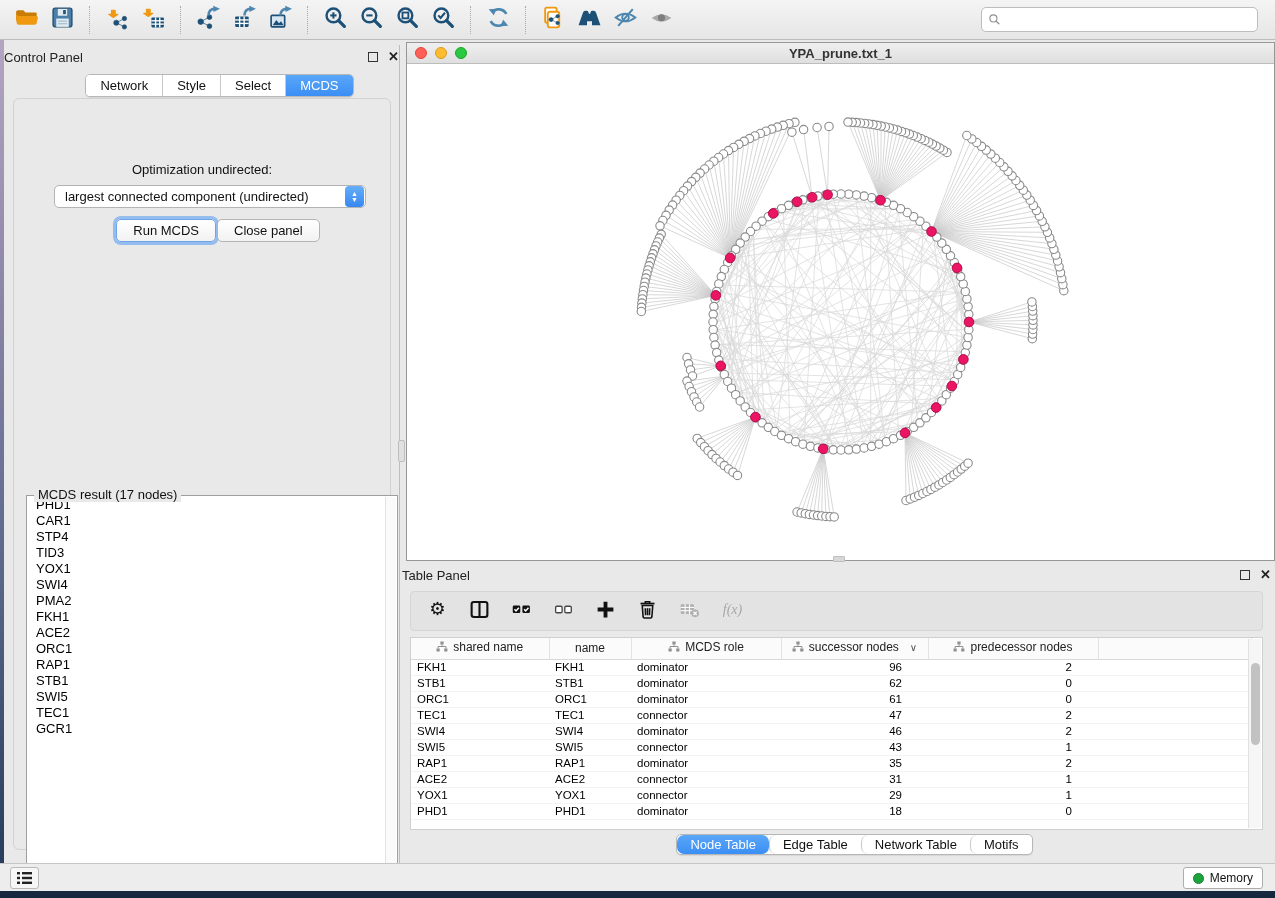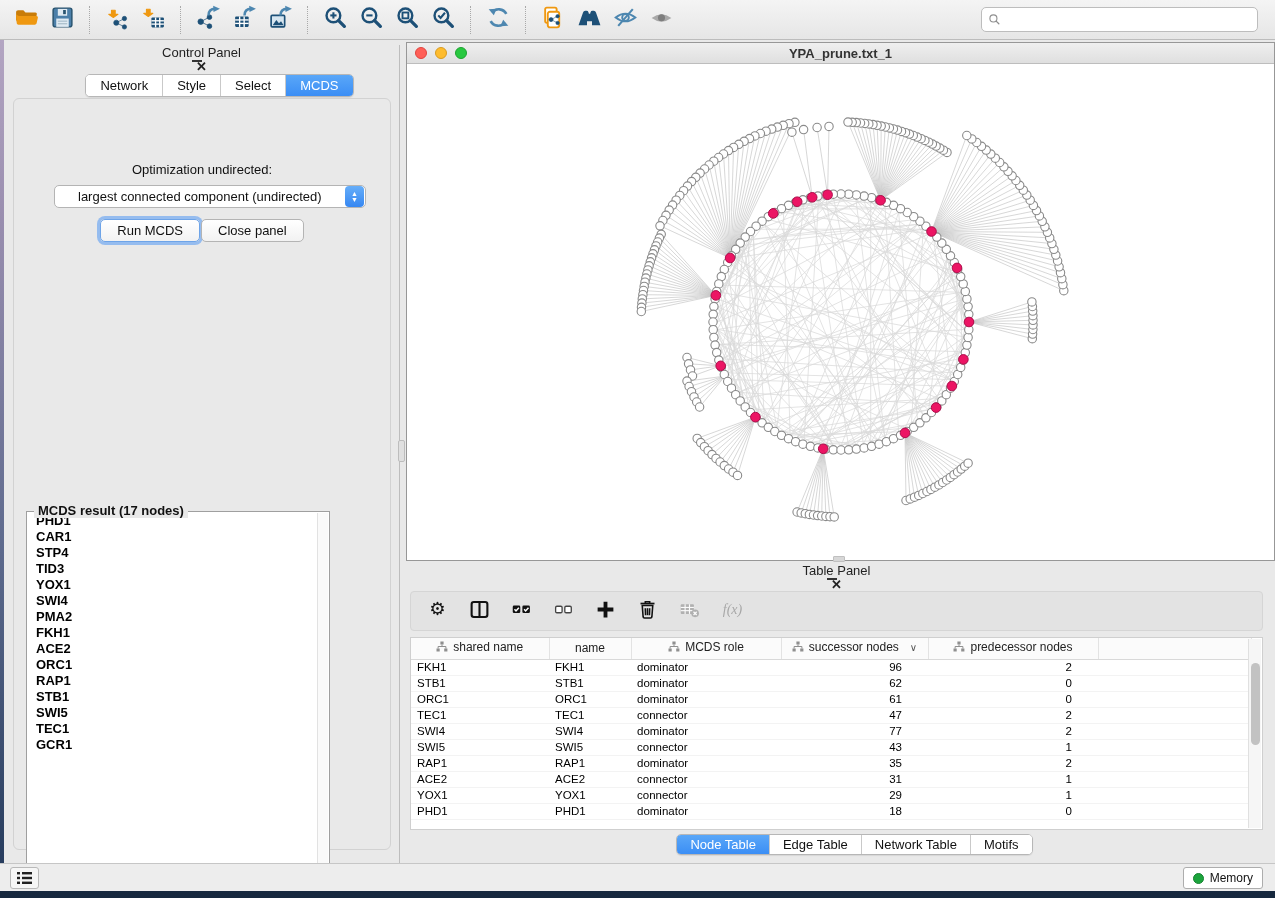--- a/index.html
+++ b/index.html
@@ -23,46 +23,46 @@
   .tb-spacer { flex:1; }
   .searchbox { width:277px; height:25px; margin-right:17px; background:#fff;
     border:1px solid #bdbdbd; border-radius:5px; display:flex; align-items:center; padding:0 6px; }
   .searchbox input { border:none; outline:none; flex:1; font-size:12px; height:20px;
     font-family:"Liberation Sans",sans-serif; background:transparent; }
   .searchbox svg { width:13px; height:13px; margin-right:4px; flex:none; }
 
   
   .control-panel { position:absolute; left:4px; top:45px; width:396px; height:818px;
     background:#e9e9e9; border-right:1px solid #bdbdbd; }
-  .panel-header { height:24px; display:flex; align-items:center; padding:0 12px; font-size:13px; color:#222;flex-direction:column; }
+  .panel-header { height:24px; display:flex; align-items:center; padding:0 0; font-size:13px; color:#222; }
   .panel-header .ph-title { flex:1; }
   .win-float { width:10px; height:10px; border:1.5px solid #333; margin-right:10px; }
   .win-close { font-size:13px; font-weight:bold; color:#222; line-height:10px; }
   .cp-tabs { position:absolute; left:0; top:29px; width:100%; display:flex; justify-content:center; }
   .seg-group { display:inline-flex; border:1px solid #b7b7b7; border-radius:5px; overflow:hidden;
     background:#fff; box-shadow:0 1px 1px rgba(0,0,0,.08);margin-left:36px; }
   .seg { padding:3px 14px; font-size:13px; color:#111; background:#fff; border-left:1px solid #c9c9c9; cursor:default; }
   .seg:first-child { border-left:none; }
   .seg.sel { background:linear-gradient(180deg,#5aa7f8,#3b8ef5); color:#fff; }
   .cp-content { position:absolute; left:9px; top:53px; width:378px; height:752px;
     border:1px solid #d2d2d2; border-radius:6px; background:#e9e9e9; }
   .opt-label { position:absolute; left:0; top:63px; width:100%; text-align:center; font-size:13px; color:#111; }
   .dropdown { position:absolute; left:40px; top:86px; width:312px; height:23px; background:#fff;
     border:1px solid #b4b4b4; border-radius:5px; display:flex; align-items:center; font-size:13px; color:#111; }
-  .dropdown .dd-text { flex:1; padding-left:23px; white-space:nowrap; overflow:hidden; }
+  .dropdown .dd-text { flex:1; padding-left:10px; white-space:nowrap; overflow:hidden; }
   .dd-stepper { width:19px; height:21px; border-radius:4px; margin-right:1px;
     background:linear-gradient(180deg,#66aef9,#3687f2); display:flex; flex-direction:column;
     align-items:center; justify-content:center; color:#fff; font-size:7px; line-height:6px; }
-  .cp-buttons { position:absolute; left:0; top:120px; width:100%; display:flex; justify-content:center; gap:1px; }
+  .cp-buttons { position:absolute; left:16px; top:120px; width:100%; display:flex; justify-content:center; gap:1px; }
   .mac-btn { height:23px; padding:0 16px; background:linear-gradient(180deg,#ffffff,#f2f2f2);
     border:1px solid #b4b4b4; border-radius:5px; font-size:13px; color:#111;
     font-family:"Liberation Sans",sans-serif; cursor:default; }
   .mac-btn.focused { box-shadow:0 0 0 3px rgba(104,164,243,.65); border-color:#6ea4e8; }
 
-  .result-box { position:absolute; left:12px; top:412px; width:304px; height:373px;font-weight:bold; }
+  .result-box { position:absolute; left:12px; top:396px; width:372px; height:373px; }
   .result-legend { position:absolute; left:8px; top:-8px; background:#e9e9e9; padding:0 4px;
     font-size:13px; color:#111; z-index:2; }
   .result-frame { position:absolute; inset:0; border:1px solid #9f9f9f; background:#fff; }
   .result-list { position:absolute; left:2px; top:2px; right:13px; bottom:2px; overflow:hidden; }
   .result-item { font-size:13px; color:#000; padding:0 0 0 8px; line-height:16px; }
   .result-scroll { position:absolute; top:2px; right:2px; bottom:2px; width:11px; background:#fafafa;
     border-left:1px solid #e2e2e2; }
 
   
   .net-window { position:absolute; left:406px; top:42px; width:869px; height:519px;
@@ -99,21 +99,21 @@
   .ntable td { height:16px; font-size:11.5px; color:#000; padding:0 6px; white-space:nowrap; overflow:hidden;
     border-bottom:1px solid #f3f3f3; }
   .ntable td.num { text-align:right; padding-right:26px; }
   .th-inner { display:inline-flex; align-items:center; gap:5px; }
   .sort-chevron { font-size:10px; color:#555; margin-left:6px; }
   .grid-scroll { position:absolute; top:1px; right:1px; bottom:1px; width:13px; background:#f6f6f6;
     border-left:1px solid #e0e0e0; }
   .grid-thumb { position:absolute; top:24px; left:2px; width:9px; height:82px; background:#c2c2c2; border-radius:5px; }
 
   .tp-tabs { position:absolute; left:0; top:271px; width:100%; display:flex; justify-content:center; }
-  .tp-tabs .seg { padding:2px 13px; font-size:13px; }
+  .tp-tabs .seg { padding:2px 13px; font-size:13px;border-radius:7px; }
 
   
   .status-bar { position:absolute; left:0; top:863px; width:1275px; height:28px; background:#ededed;
     border-top:1px solid #c6c6c6; }
   .list-btn { position:absolute; left:10px; top:3px; width:29px; height:22px; background:#f6f6f6;
     border:1px solid #b9b9b9; border-radius:3px; display:flex; align-items:center; justify-content:center; }
   .memory-btn { position:absolute; right:12px; top:3px; height:22px; background:#fff;
     border:1px solid #adadad; border-radius:3px; display:flex; align-items:center; padding:0 9px; gap:6px;
     font-size:12px; color:#111; }
   .mem-dot { width:11px; height:11px; border-radius:50%; background:#1ba43c; border:1px solid #148230; }
@@ -1164,21 +1164,21 @@
               <td>TEC1</td>
               <td>connector</td>
               <td class="num">47</td>
               <td class="num">2</td>
               <td></td>
             </tr>
             <tr>
               <td>SWI4</td>
               <td>SWI4</td>
               <td>dominator</td>
-              <td class="num">77</td>
+              <td class="num">46</td>
               <td class="num">2</td>
               <td></td>
             </tr>
             <tr>
               <td>SWI5</td>
               <td>SWI5</td>
               <td>connector</td>
               <td class="num">43</td>
               <td class="num">1</td>
               <td></td>

